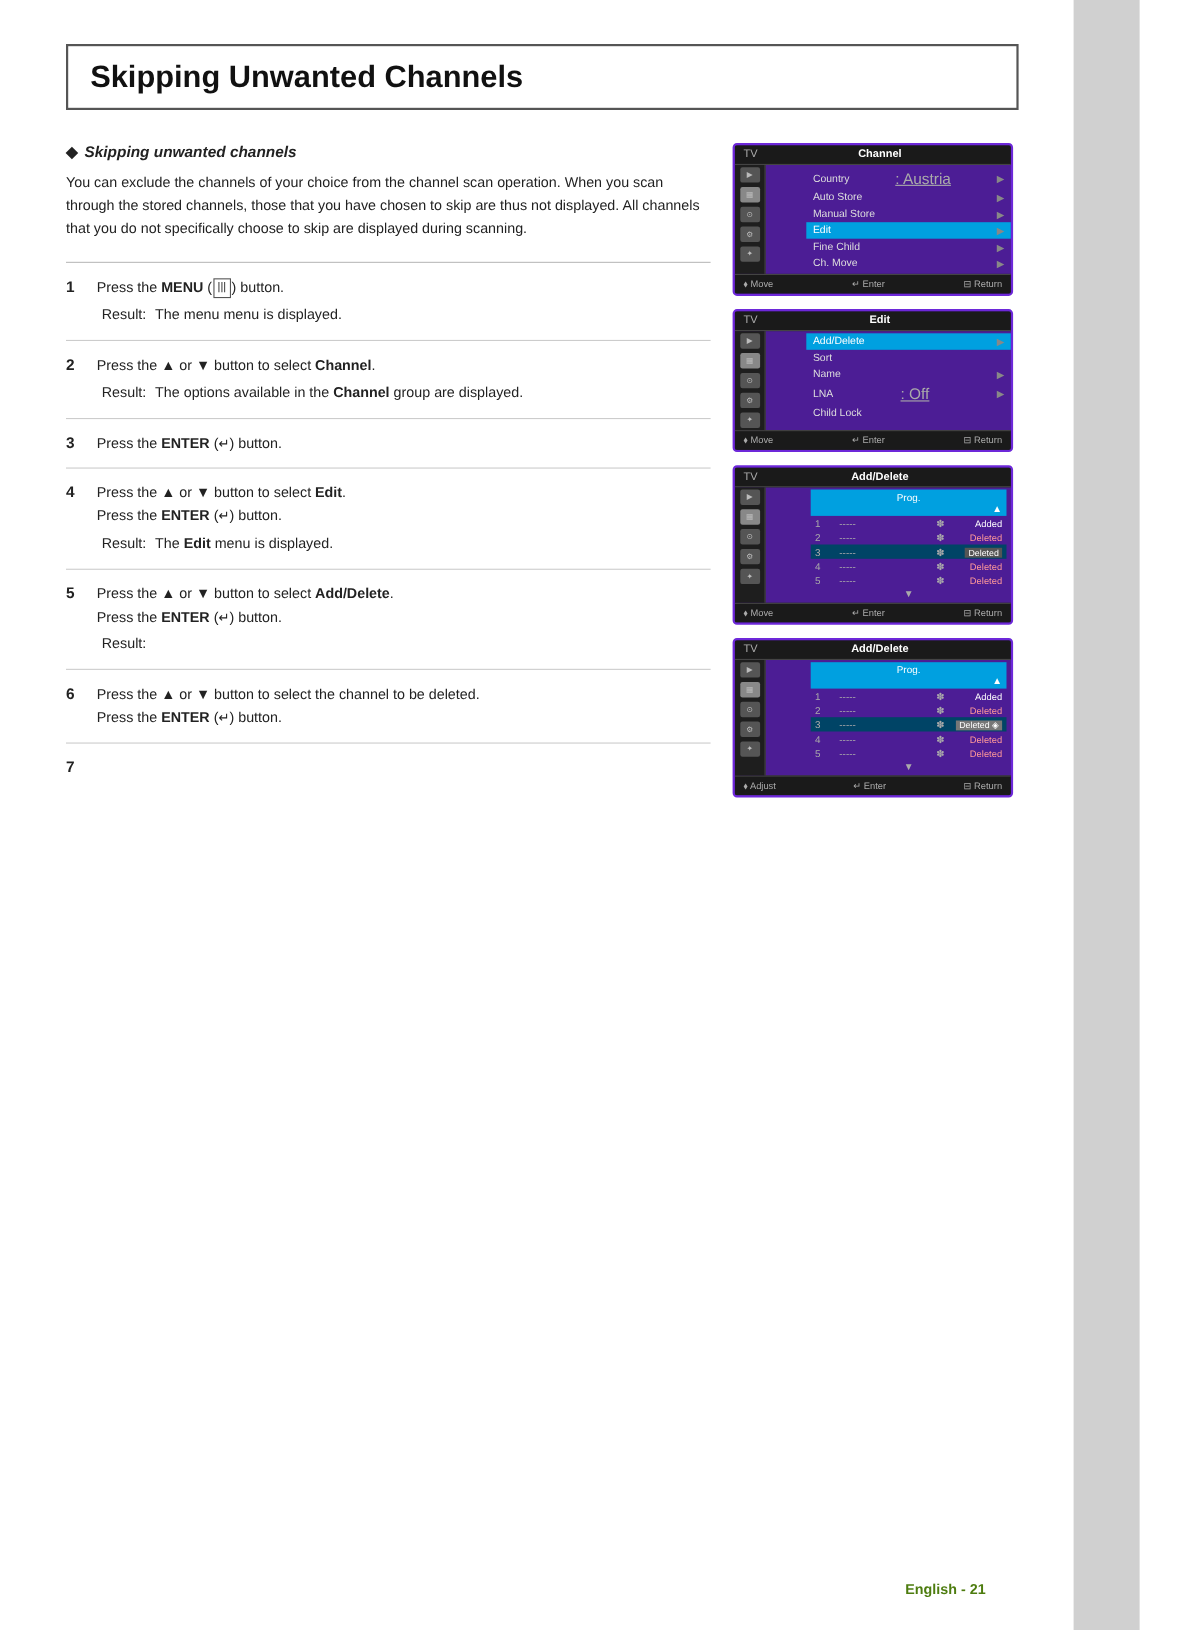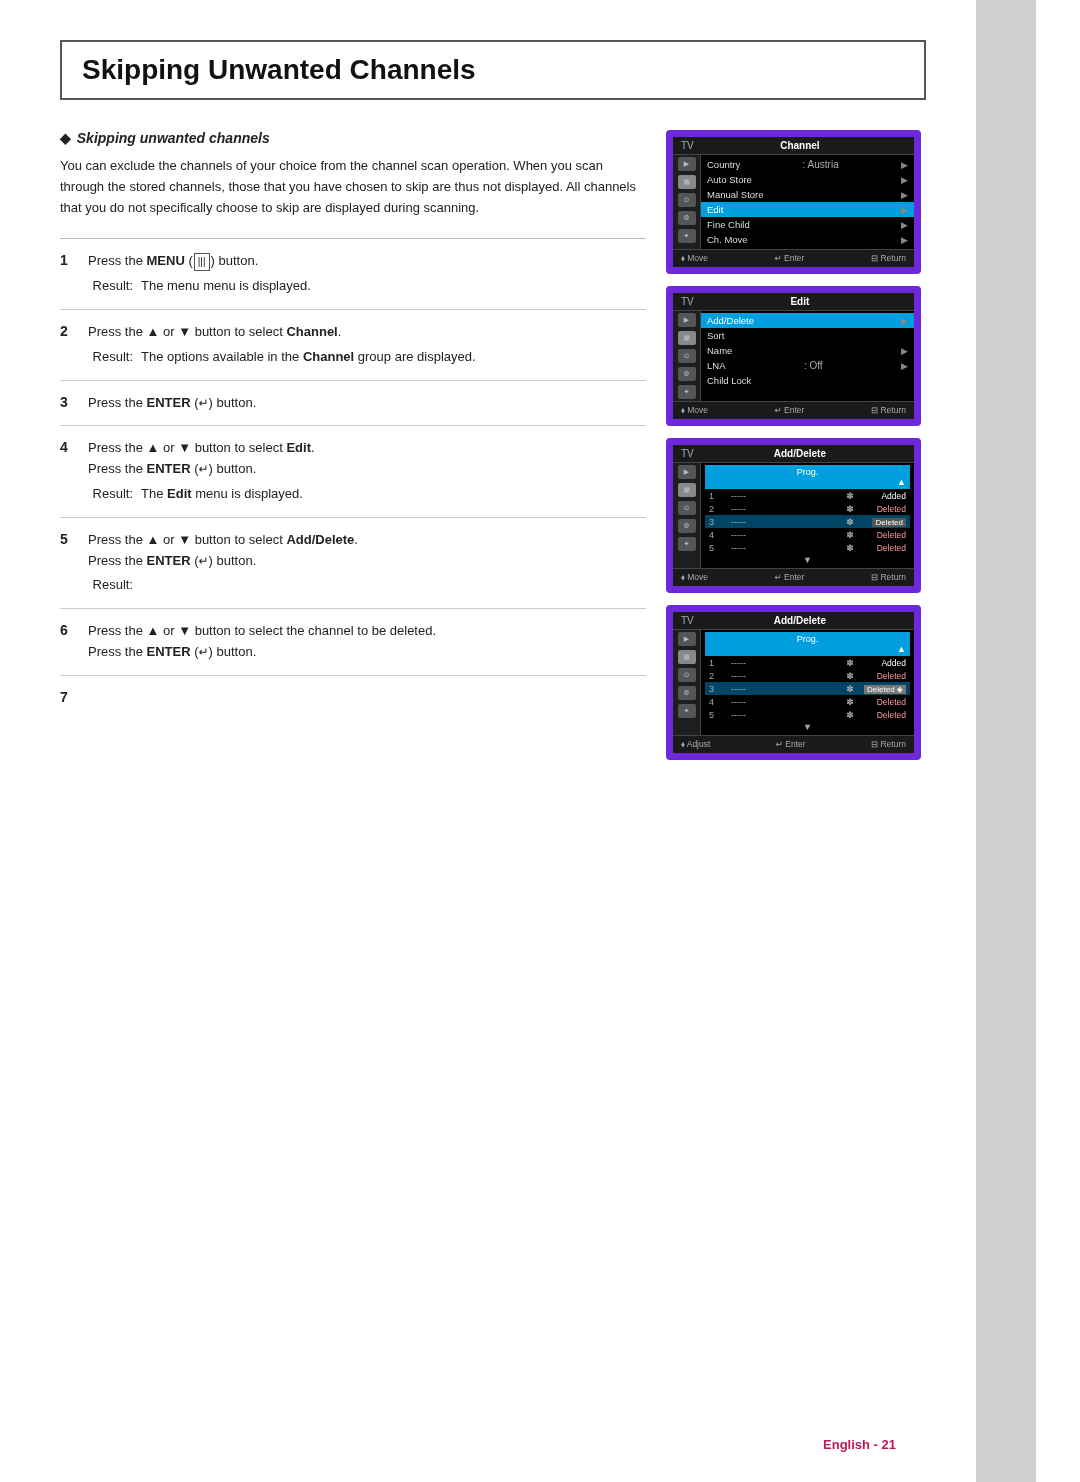--- a/index.html
+++ b/index.html
@@ -124,22 +124,22 @@
       text-align: right;
     }
 
     .result-text {
       font-size: 13px;
       line-height: 1.5;
     }
 
     
     .tv-screen {
-      background: #000000;
-      border: 7px solid #6d28d9;
+      background: #4c1d95;
+      border: 2px solid #6d28d9;
       border-radius: 4px;
       overflow: hidden;
       font-size: 10px;
       color: #fff;
       width: 255px;
     }
 
     .tv-header {
       display: flex;
       justify-content: space-between;
@@ -154,20 +154,21 @@
     }
 
     .tv-header .tv-title {
       color: #fff;
       font-weight: bold;
     }
 
     
     .tv-row {
       display: flex;
+      gap: 37px;
     }
 
     .tv-icons {
       width: 28px;
       background: #1e1e1e;
       display: flex;
       flex-direction: column;
       align-items: center;
       padding: 2px 0;
       gap: 4px;
@@ -205,21 +206,22 @@
       cursor: default;
     }
 
     .tv-menu-item.highlight {
       background: #00a0e0;
       color: #fff;
     }
 
     .tv-menu-item .item-value {
       color: #aaa;
-      font-size: 10px;
+      font-size: 14px;
+      text-decoration: underline;
     }
 
     .tv-menu-item .arrow {
       color: #888;
       font-size: 9px;
     }
 
     .tv-footer {
       display: flex;
       justify-content: space-between;
@@ -297,21 +299,21 @@
       font-size: 8px;
     }
 
     
     .page-footer {
       position: absolute;
       bottom: 30px;
       right: 80px;
       font-size: 13px;
       font-weight: normal;
-      color: #be185d;
+      color: #4d7c0f;
     }
 
     .menu-icon {
       display: inline-block;
       border: 1px solid #555;
       font-size: 10px;
       padding: 0 3px;
       vertical-align: middle;
       margin: 0 1px;
     }

